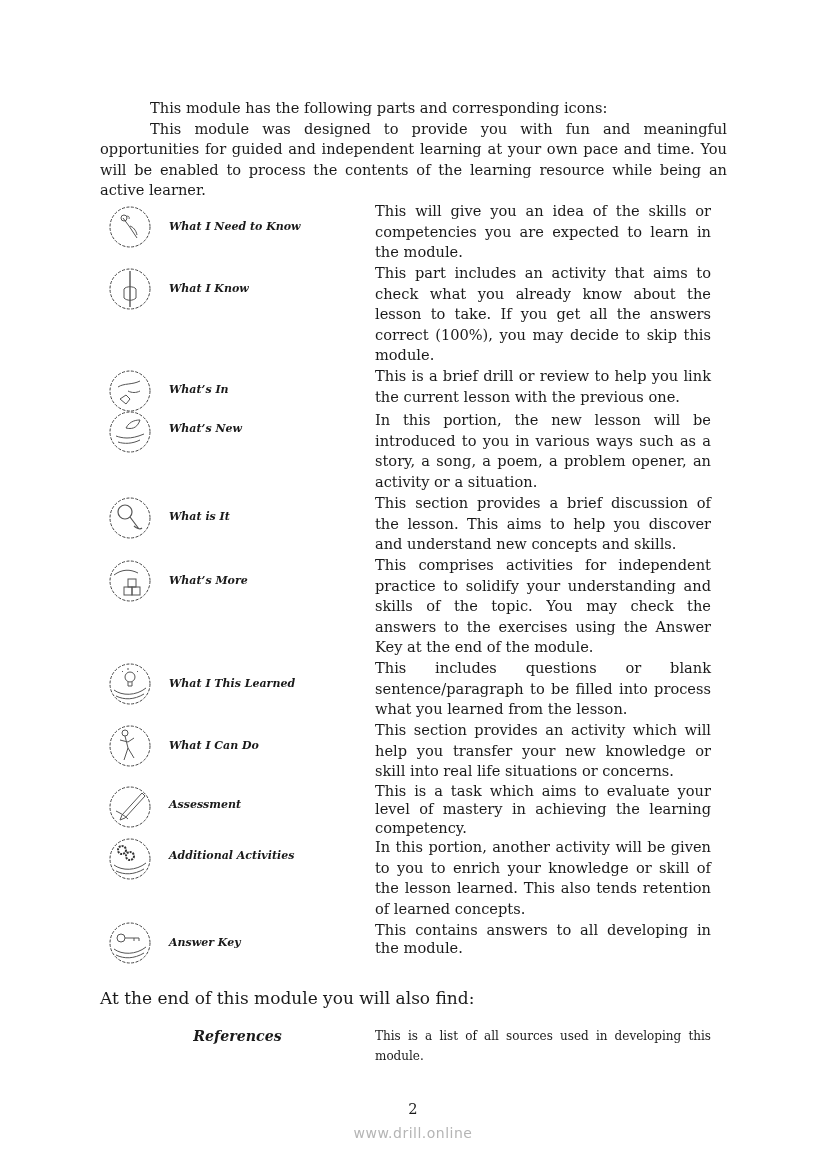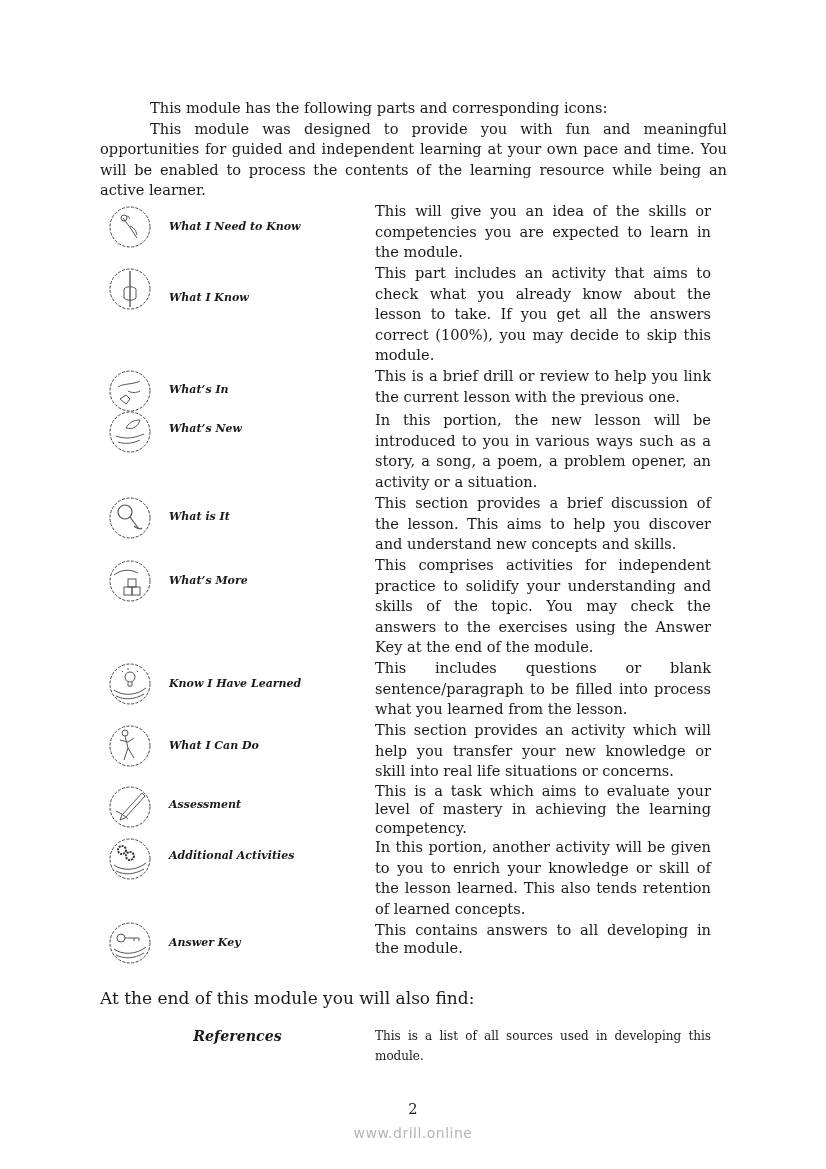--- a/index.html
+++ b/index.html
@@ -50,21 +50,21 @@
 
     <div class="row" style="height:103px">
       <div class="left">
         <span class="icon" style="top:4px">
           <svg viewBox="0 0 44 44">
               <circle cx="22" cy="22" r="20" fill="none" stroke="#444" stroke-width="1" stroke-dasharray="3 1.5"></circle>
               <path d="M22 4 l0 36" stroke="#555" stroke-width="1.4"></path>
               <path d="M16 22 c2 -3 10 -3 12 0 l0 9 c-3 3 -9 3 -12 0 z" fill="none" stroke="#555"></path>
             </svg>
         </span>
-        <span class="label" style="top:28px">What I Know</span>
+        <span class="label" style="top:19px">What I Know</span>
       </div>
       <p class="desc">This part includes an activity that aims to check what you already know about the lesson to take. If you get all the answers correct (100%), you may decide to skip this module.</p>
     </div>
 
     <div class="row" style="height:44px">
       <div class="left">
         <span class="icon" style="top:3px">
           <svg viewBox="0 0 44 44">
               <circle cx="22" cy="22" r="20" fill="none" stroke="#444" stroke-width="1" stroke-dasharray="3 1.5"></circle>
               <path d="M10 18 c6 -4 14 -2 22 -6 M12 30 l6 -4 l4 4 l-4 5 z M20 22 c4 2 8 2 12 0" fill="none" stroke="#555"></path>
@@ -120,21 +120,21 @@
 
     <div class="row" style="height:62px">
       <div class="left">
         <span class="icon" style="top:4px">
           <svg viewBox="0 0 44 44">
               <circle cx="22" cy="22" r="20" fill="none" stroke="#444" stroke-width="1" stroke-dasharray="3 1.5"></circle>
               <circle cx="22" cy="15" r="5" fill="none" stroke="#555"></circle>
               <path d="M20 20 l0 4 l4 0 l0 -4 M20 6 l0 2 M14 9 l1 1 M30 9 l-1 1 M6 28 c8 6 22 6 32 -2 M8 34 c8 4 18 4 28 -2" fill="none" stroke="#555"></path>
             </svg>
         </span>
-        <span class="label" style="top:19px">Know I Have Learned</span>
+        <span class="label" style="top:19px">What I This Learned</span>
       </div>
       <p class="desc">This includes questions or blank sentence/paragraph to be filled into process what you learned from the lesson.</p>
     </div>
 
     <div class="row" style="height:62px">
       <div class="left">
         <span class="icon" style="top:4px">
           <svg viewBox="0 0 44 44">
               <circle cx="22" cy="22" r="20" fill="none" stroke="#444" stroke-width="1" stroke-dasharray="3 1.5"></circle>
               <circle cx="17" cy="9" r="3" fill="none" stroke="#555"></circle>

